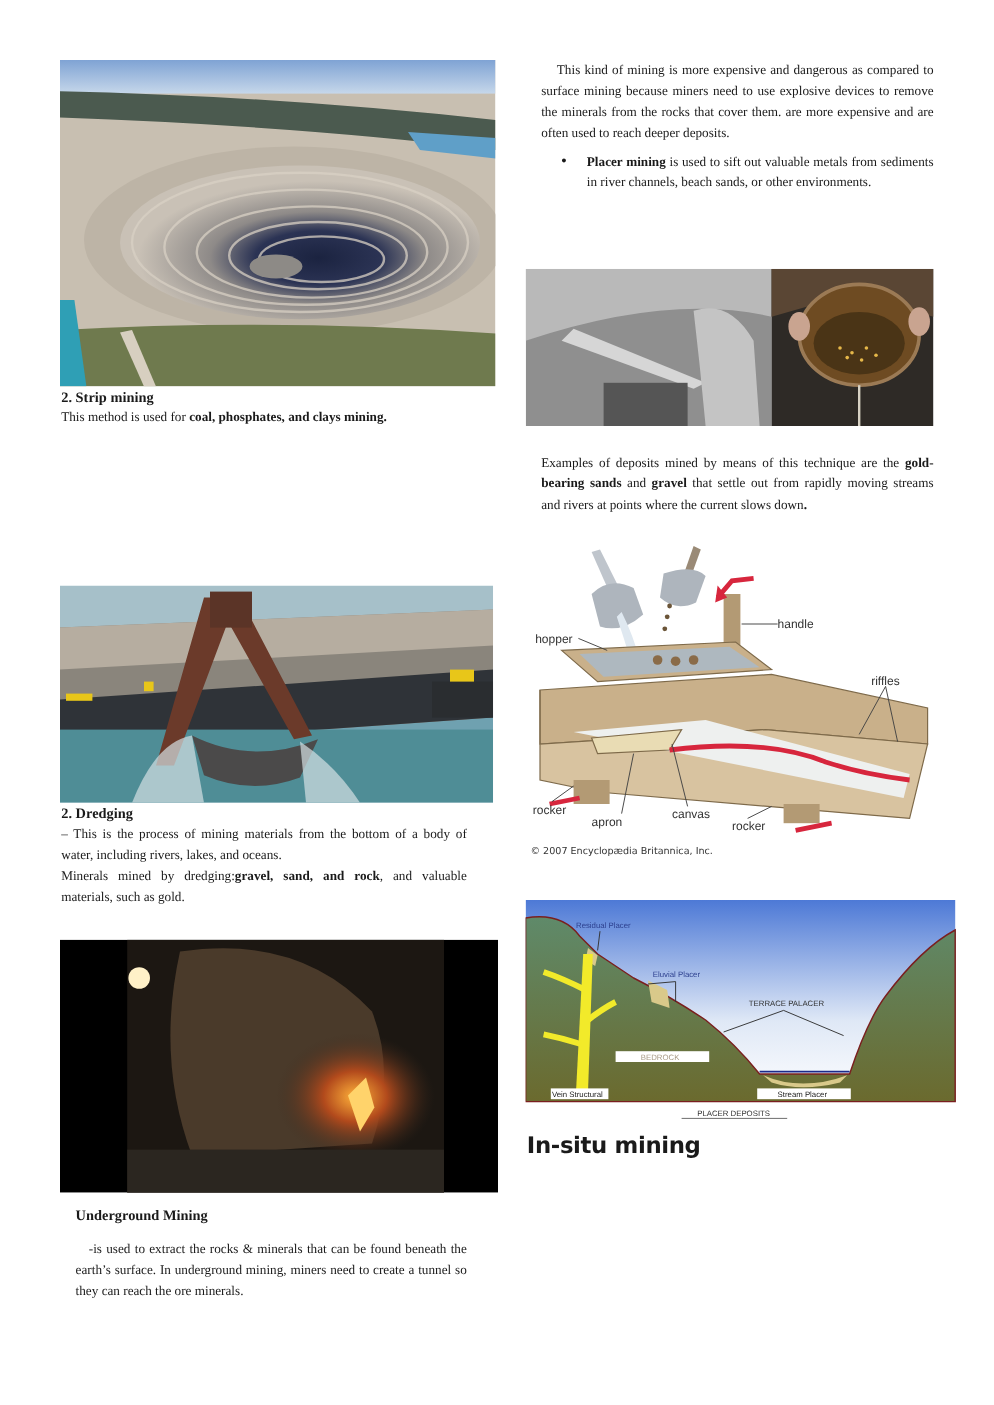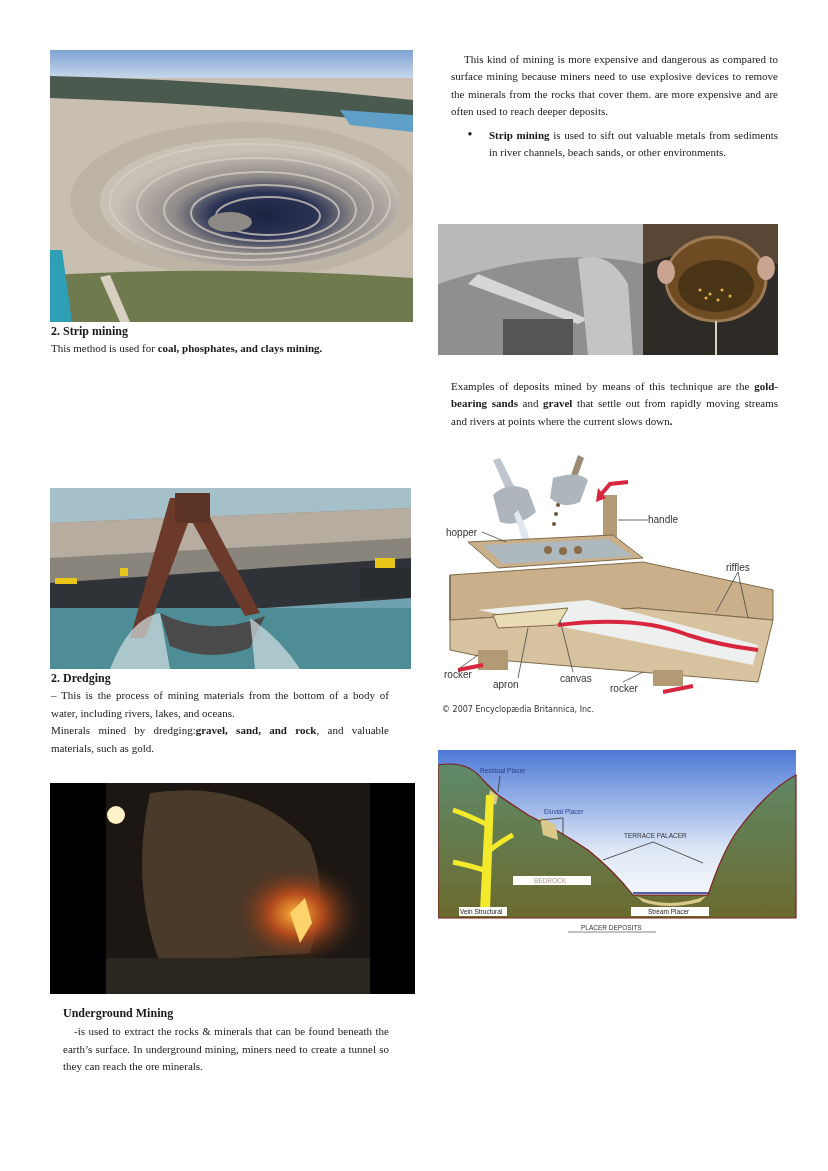--- a/index.html
+++ b/index.html
@@ -99,28 +99,28 @@
     <path d="M100 10 Q200 -5 260 60 Q280 110 260 170 L110 180 Q80 100 100 10 Z" fill="#4a3a2a"></path>
     <circle cx="66" cy="32" r="9" fill="#fff1c8"></circle>
     <rect x="56" y="0" width="264" height="211" fill="url(#glow)"></rect>
     <path d="M240 130 L255 115 L262 140 L250 160 Z" fill="#ffd36b"></path>
     <rect x="56" y="175" width="264" height="36" fill="#2b2620"></rect>
   </svg>
 </div>
 
 <div class="abs" style="left:63px; top:1005px; width:326px;">
   <p class="heading">Underground Mining</p>
-  <p class="para" style="margin-top:1px; text-indent:11px;">-is used to extract the rocks &amp; minerals that can be found beneath the earth’s surface. In underground mining, miners need to create a tunnel so they can reach the ore minerals.</p>
+  <p class="para" style="margin-top:11px; text-indent:11px;">-is used to extract the rocks &amp; minerals that can be found beneath the earth’s surface. In underground mining, miners need to create a tunnel so they can reach the ore minerals.</p>
 </div>
 
 <div class="abs" style="left:451px; top:51px; width:327px;">
   <p class="para" style="text-indent:13px;">This kind of mining is more expensive and dangerous as compared to surface mining because miners need to use explosive devices to remove the minerals from the rocks that cover them. are more expensive and are often used to reach deeper deposits.</p>
   <div class="bullet-row" style="margin-top:6px;">
     <span class="bullet-dot">•</span>
-    <p class="para" style="flex:1;"><b>Strip mining</b><span> is used to sift out valuable metals from sediments in river channels, beach sands, or other environments.</span></p>
+    <p class="para" style="flex:1;"><b>Placer mining</b><span> is used to sift out valuable metals from sediments in river channels, beach sands, or other environments.</span></p>
   </div>
 </div>
 
 <div class="abs img" style="left:438px; top:224px; width:340px; height:131px;" title="Historic miner and gold pan with flakes">
   <svg viewBox="0 0 340 131" preserveAspectRatio="none">
     <rect width="205" height="131" fill="#8f8f8f"></rect>
     <path d="M0 0 L205 0 L205 40 Q120 20 0 60 Z" fill="#b9b9b9"></path>
     <path d="M40 50 L150 95 L140 100 L30 60 Z" fill="#d6d6d6"></path>
     <path d="M140 35 Q170 25 190 60 L195 131 L150 131 L145 80 Z" fill="#c4c4c4"></path>
     <rect x="65" y="95" width="70" height="36" fill="#555"></rect>
@@ -243,13 +243,14 @@
     <rect x="21" y="157" width="48" height="9" fill="#ffffff"></rect>
     <text class="lbl-s" x="22" y="164" fill="#222">Vein Structural</text>
     <rect x="193" y="157" width="78" height="9" fill="#ffffff"></rect>
     <text class="lbl-s" x="210" y="164" fill="#222">Stream Placer</text>
     <text class="lbl-s" x="143" y="180" fill="#333">PLACER DEPOSITS</text>
     <line x1="130" y1="182" x2="218" y2="182" stroke="#333" stroke-width="0.6"></line>
   </svg>
 </div>
 
 <div class="abs" style="left:439px; top:944px; width:339px;">
+  <div class="sans-heading">In-situ mining</div>
 </div>
 
 </body></html>

